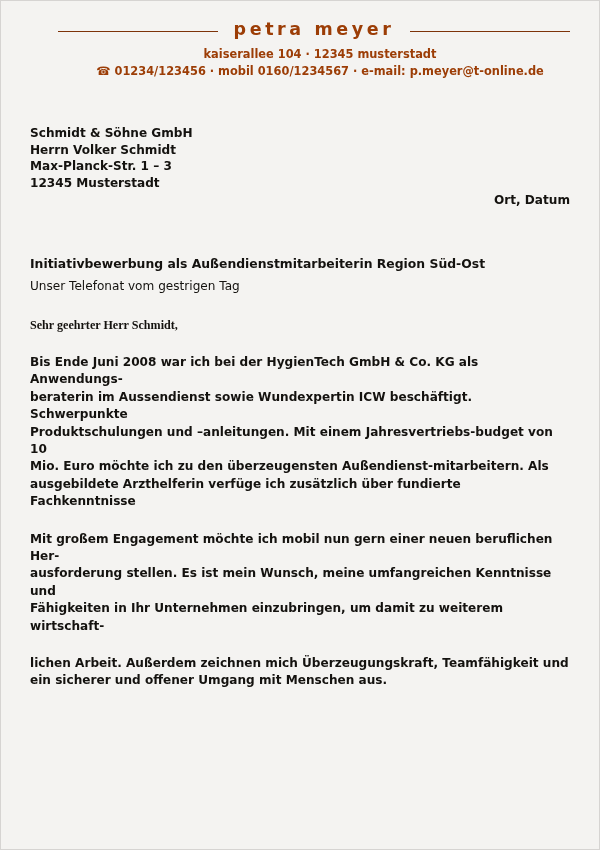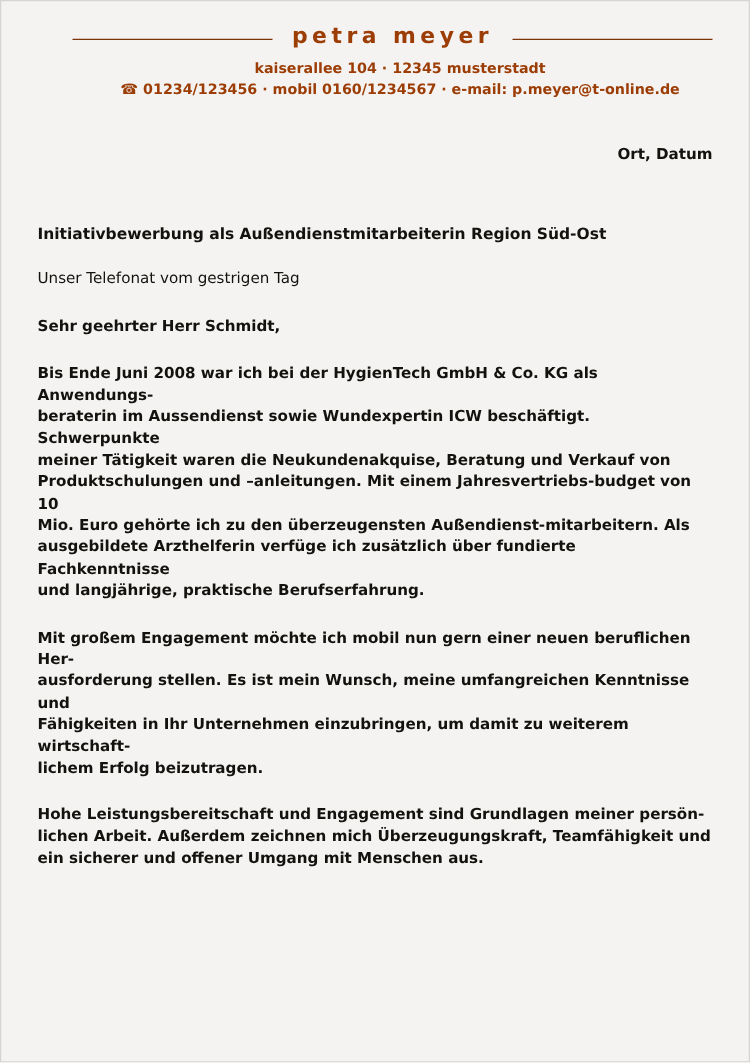--- a/index.html
+++ b/index.html
@@ -73,40 +73,40 @@
     line-height: 1.42;
   }
   .recipient {
     margin-top: 46px;
     font-weight: bold;
     line-height: 1.38;
   }
   .recipient div { white-space: pre; }
 
   .date {
-    margin-top: 36px;
     text-align: right;
     font-weight: bold;
     font-size: 12.1px;
   }
 
   .subject {
     margin-top: 46px;
     font-weight: bold;
     font-size: 12.4px;
   }
   .subject-sub {
-    margin-top: 18px;
+    margin-top: 5px;
     font-weight: normal;
     font-size: 12.1px;
   }
 
   .salutation {
     margin-top: 22px;
     font-weight: bold;
+    font-family: Liberation Serif, serif;
   }
 
   .para {
     margin-top: 20px;
     font-weight: bold;
     font-size: 12.1px;
     line-height: 1.44;
   }
   .para .ln { display: block; white-space: pre-wrap; }
 </style>
@@ -122,47 +122,49 @@
       <span class="rule" style="border-top-color: rgb(125, 51, 9);"></span>
     </div>
     <div class="contact" style="color: rgb(156, 61, 6);">
       <div class="line1">kaiserallee 104 · 12345 musterstadt</div>
       <div class="line2"><span class="phone-icon">☎</span> <span>01234/123456 · mobil 0160/1234567 · e-mail: p.meyer@t-online.de</span></div>
     </div>
   </div>
 
   <div class="content">
 
+    <div class="recipient">
+      <div>Schmidt &amp; Söhne GmbH</div>
+      <div>Herrn Volker Schmidt</div>
+      <div>Max-Planck-Str. 1 – 3</div>
+      <div>12345 Musterstadt</div>
+    </div>
 
     <div class="date">Ort, Datum</div>
 
     <div class="subject">
       <div>Initiativbewerbung als Außendienstmitarbeiterin Region Süd-Ost</div>
       <div class="subject-sub">Unser Telefonat vom gestrigen Tag</div>
     </div>
 
     <div class="salutation">Sehr geehrter Herr Schmidt,</div>
 
     <div id="paragraphs">
         <div class="para">
           <span class="ln">Bis Ende Juni 2008 war ich bei der HygienTech GmbH &amp; Co. KG als Anwendungs-</span>
           <span class="ln">beraterin im Aussendienst sowie Wundexpertin ICW beschäftigt. Schwerpunkte</span>
-          <span class="ln">meiner Tätigkeit waren die Neukundenakquise, Beratung und Verkauf von</span>
           <span class="ln">Produktschulungen und –anleitungen. Mit einem Jahresvertriebs-budget von 10</span>
-          <span class="ln">Mio. Euro gehörte ich zu den überzeugensten Außendienst-mitarbeitern. Als</span>
+          <span class="ln">Mio. Euro möchte ich zu den überzeugensten Außendienst-mitarbeitern. Als</span>
           <span class="ln">ausgebildete Arzthelferin verfüge ich zusätzlich über fundierte Fachkenntnisse</span>
-          <span class="ln">und langjährige, praktische Berufserfahrung.</span>
         </div>
         <div class="para">
           <span class="ln">Mit großem Engagement möchte ich mobil nun gern einer neuen beruflichen Her-</span>
           <span class="ln">ausforderung stellen. Es ist mein Wunsch, meine umfangreichen Kenntnisse und</span>
           <span class="ln">Fähigkeiten in Ihr Unternehmen einzubringen, um damit zu weiterem wirtschaft-</span>
-          <span class="ln">lichem Erfolg beizutragen.</span>
         </div>
         <div class="para">
-          <span class="ln">Hohe Leistungsbereitschaft und Engagement sind Grundlagen meiner persön-</span>
           <span class="ln">lichen Arbeit. Außerdem zeichnen mich Überzeugungskraft, Teamfähigkeit und</span>
           <span class="ln">ein sicherer und offener Umgang mit Menschen aus.</span>
         </div>
       </div>
 
   </div>
 </div>
 
 </body></html>

